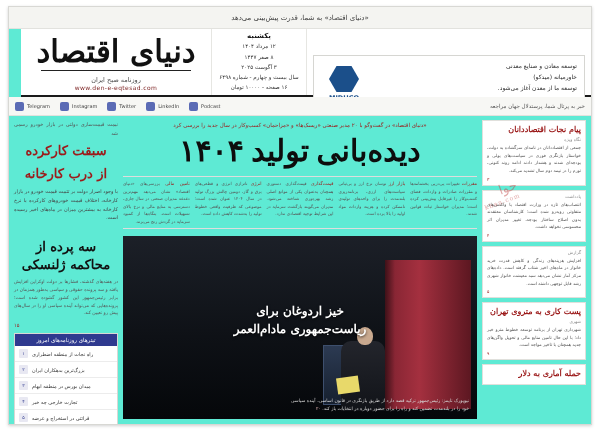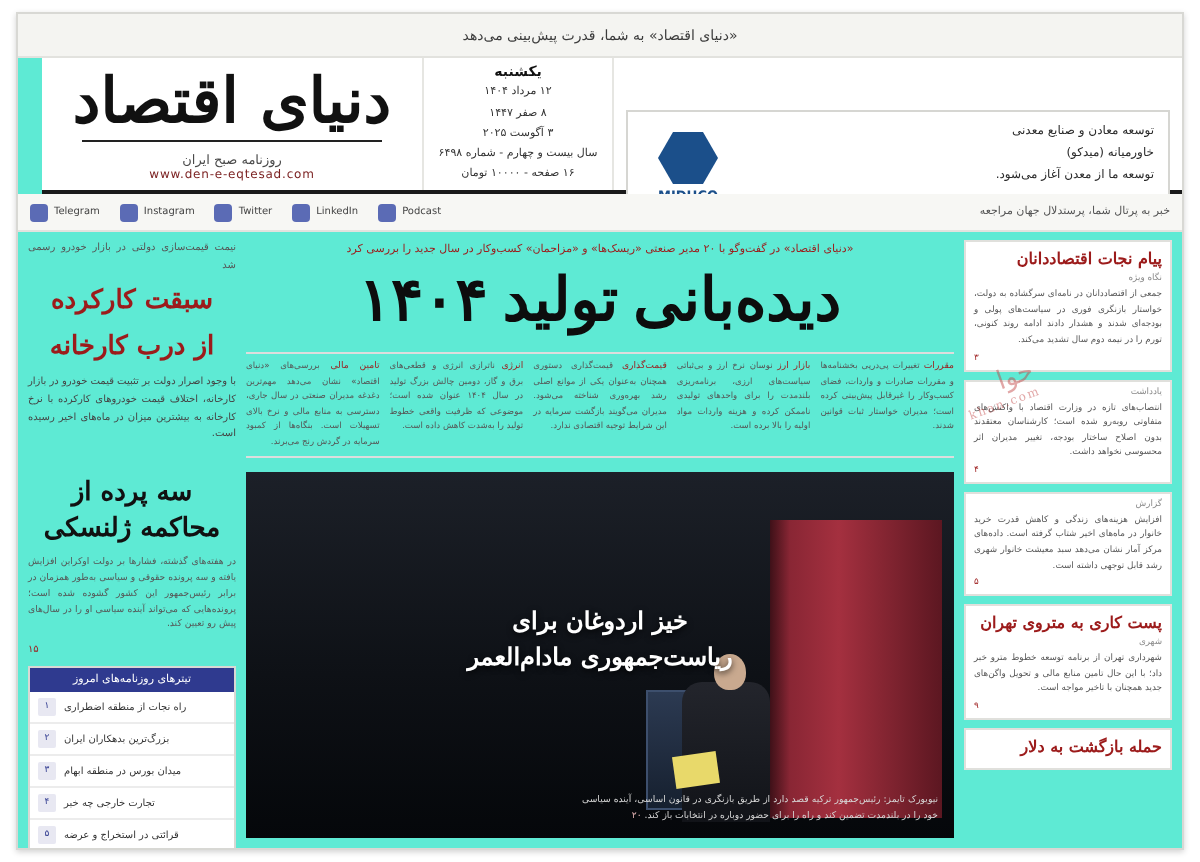--- a/index.html
+++ b/index.html
@@ -421,21 +421,21 @@
           <div class="lbox-body">افزایش هزینه‌های زندگی و کاهش قدرت خرید خانوار در ماه‌های اخیر شتاب گرفته است. داده‌های مرکز آمار نشان می‌دهد سبد معیشت خانوار شهری رشد قابل توجهی داشته است.</div>
           <div class="lbox-foot">۵</div>
         </div>
         <div class="lbox">
           <div class="lbox-title">پست کاری به متروی تهران</div>
           <div class="lbox-kicker">شهری</div>
           <div class="lbox-body">شهرداری تهران از برنامه توسعه خطوط مترو خبر داد؛ با این حال تامین منابع مالی و تحویل واگن‌های جدید همچنان با تاخیر مواجه است.</div>
           <div class="lbox-foot">۹</div>
         </div>
         <div class="lbox">
-          <div class="lbox-title">حمله بازگشت به دلار</div>
+          <div class="lbox-title">حمله آماری به دلار</div>
 
         </div>
       </div>
 
     </div>
 
     <div class="watermark">
       <span>حوا</span>
       <small>khan.com</small>
     </div>

